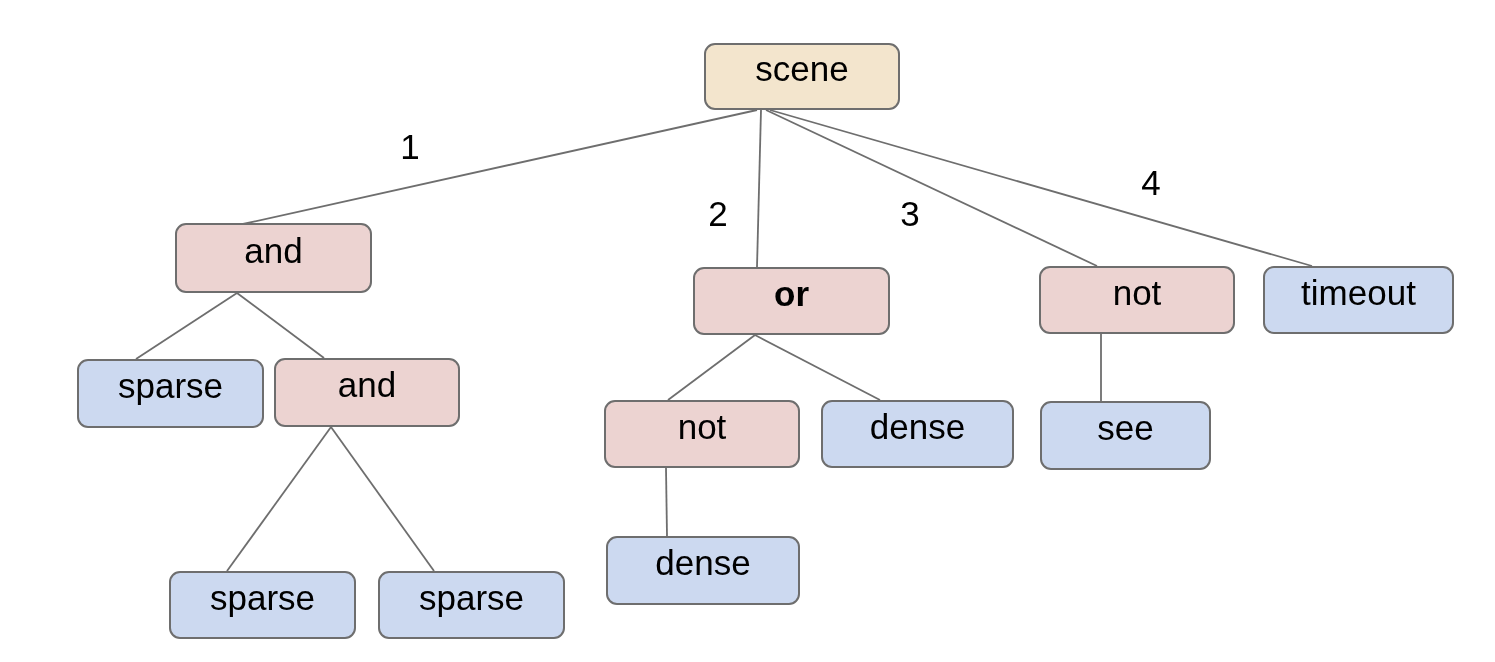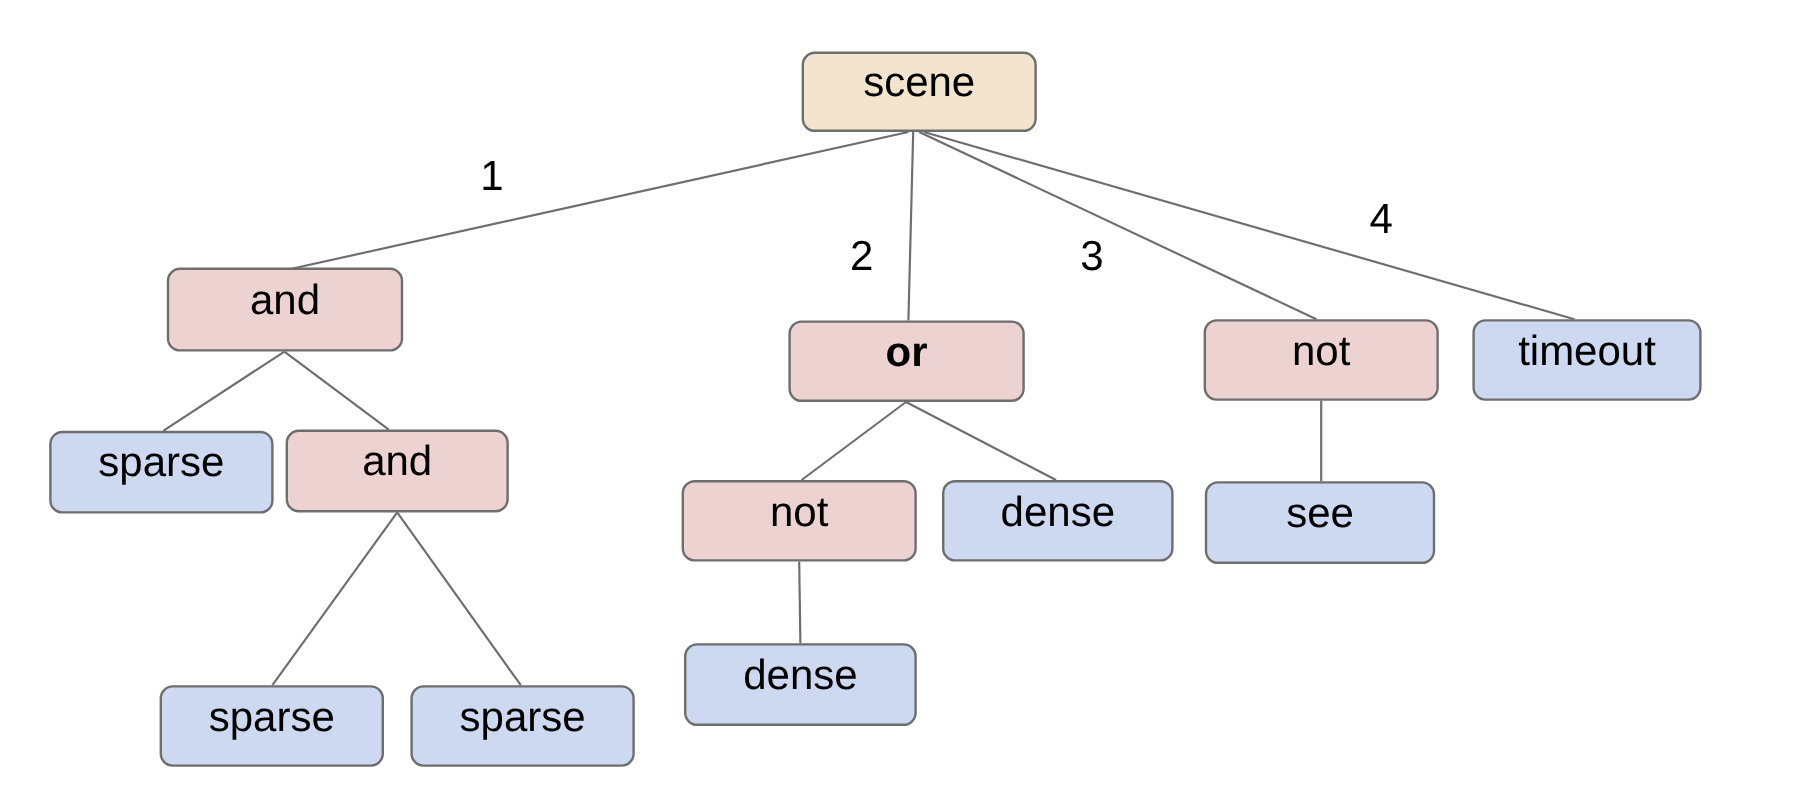--- a/index.html
+++ b/index.html
@@ -31,20 +31,21 @@
     box-sizing: border-box;
     border: 2px solid var(--border, #6e6e6e);
     border-radius: 11px;
     display: flex;
     align-items: center;
     justify-content: center;
     font-size: 35px;
     color: var(--text, #000000);
     line-height: 1;
     padding-bottom: 16px;
+    margin-left: 36px;
   }
   .node--root     { background: var(--root-fill, #f3e5cd); }
   .node--operator { background: var(--operator-fill, #ecd3d1); }
   .node--leaf     { background: var(--leaf-fill, #ccd9f0); }
   .edge-label {
     position: absolute;
     width: 44px;
     height: 40px;
     line-height: 40px;
     text-align: center;
@@ -83,21 +84,21 @@
   <div class="node node--leaf" style="left:1227px; top:266px; width:191px; height:68px;text-align:center;">timeout</div>
 
   <div class="node node--leaf" style="left:41px; top:359px; width:187px; height:69px;">sparse</div>
 
   <div class="node node--operator" style="left:238px; top:358px; width:186px; height:69px;">and</div>
 
   <div class="node node--operator" style="left:568px; top:400px; width:196px; height:68px;">not</div>
 
   <div class="node node--leaf" style="left:785px; top:400px; width:193px; height:68px;">dense</div>
 
-  <div class="node node--leaf" style="left:1004px; top:401px; width:192px; height:69px;">see</div>
+  <div class="node node--leaf" style="left:1004px; top:401px; width:171px; height:69px;">see</div>
 
   <div class="node node--leaf" style="left:133px; top:571px; width:187px; height:68px;">sparse</div>
 
   <div class="node node--leaf" style="left:342px; top:571px; width:187px; height:68px;">sparse</div>
 
   <div class="node node--leaf" style="left:570px; top:536px; width:194px; height:69px;">dense</div>
 
   <div class="edge-label" style="left:388px; top:127px;">1</div>
 
   <div class="edge-label" style="left:696px; top:194px;">2</div>

